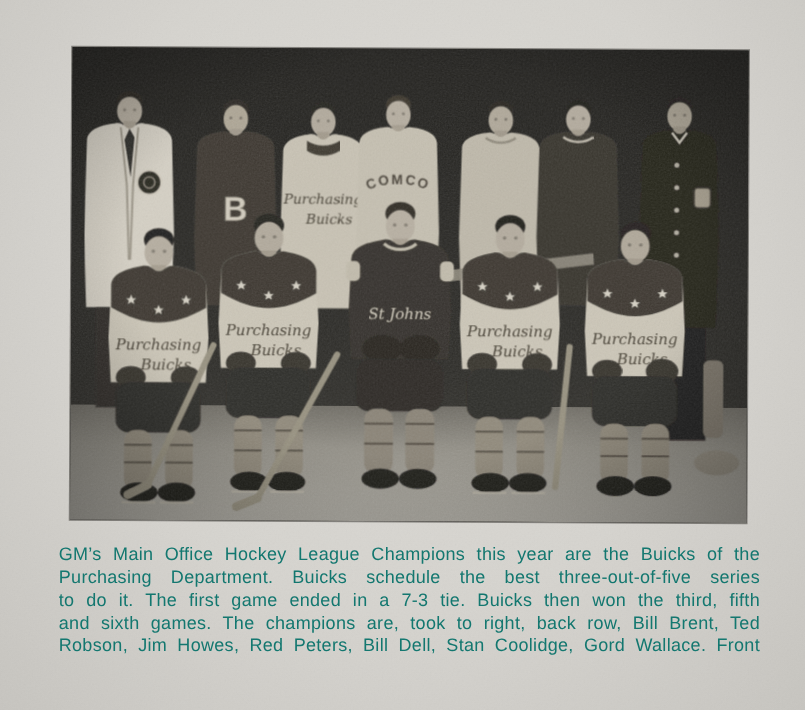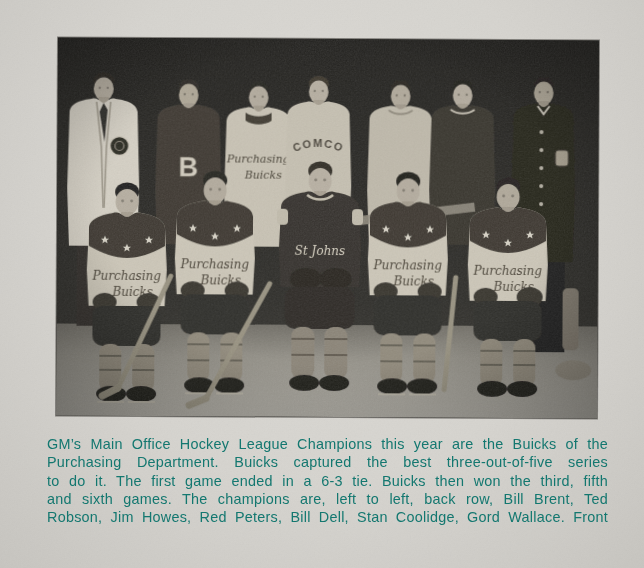--- a/index.html
+++ b/index.html
@@ -284,23 +284,23 @@
         </g>
       </g>
 
       <rect x="0" y="0" width="541" height="378" filter="url(#noise)" opacity="0.14"></rect>
       <rect x="0" y="0" width="541" height="378" fill="url(#vin)"></rect>
     </svg>
   </div>
 
   <div class="caption">
     <p class="cap-line">GM’s Main Office Hockey League Champions this year are the Buicks of the</p>
-    <p class="cap-line">Purchasing Department. Buicks captured the best three-out-of-five series</p>
-    <p class="cap-line">to do it. The first game ended in a 6-3 tie. Buicks then won the third, fifth</p>
-    <p class="cap-line">and sixth games. The champions are, left to left, back row, Bill Brent, Ted</p>
+    <p class="cap-line">Purchasing Department. Buicks schedule the best three-out-of-five series</p>
+    <p class="cap-line">to do it. The first game ended in a 7-3 tie. Buicks then won the third, fifth</p>
+    <p class="cap-line">and sixth games. The champions are, took to right, back row, Bill Brent, Ted</p>
     <p class="cap-line">Robson, Jim Howes, Red Peters, Bill Dell, Stan Coolidge, Gord Wallace. Front</p>
 
   </div>
 
   <svg class="grain-overlay" viewBox="0 0 644 568" preserveAspectRatio="none">
     <defs>
         <filter id="pnoise">
           <feTurbulence type="fractalNoise" baseFrequency="0.7" numOctaves="2"></feTurbulence>
           <feColorMatrix type="saturate" values="0"></feColorMatrix>
         </filter>

